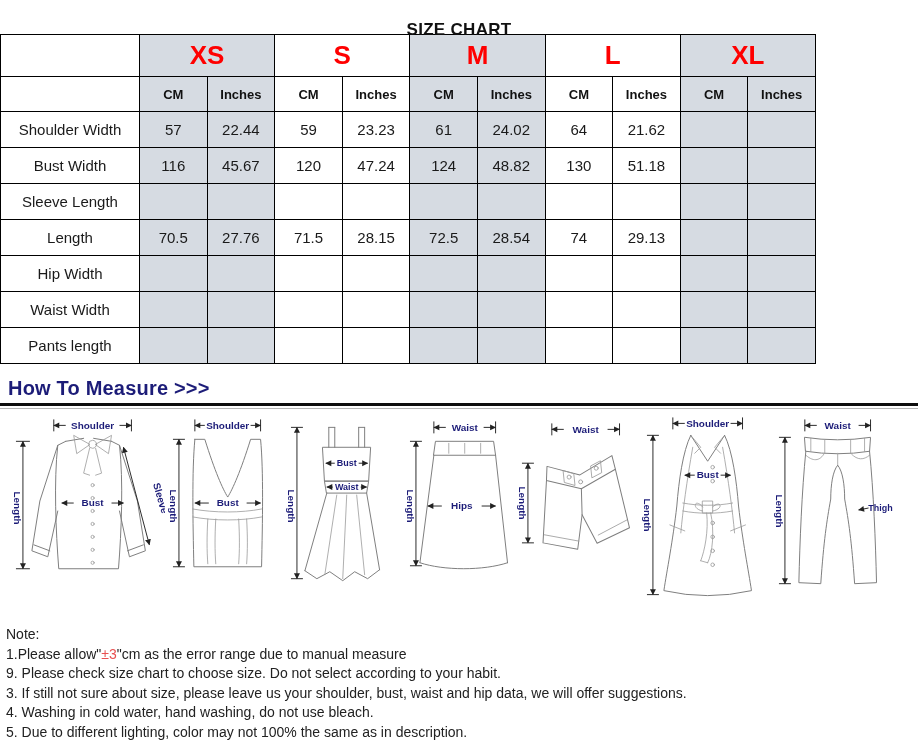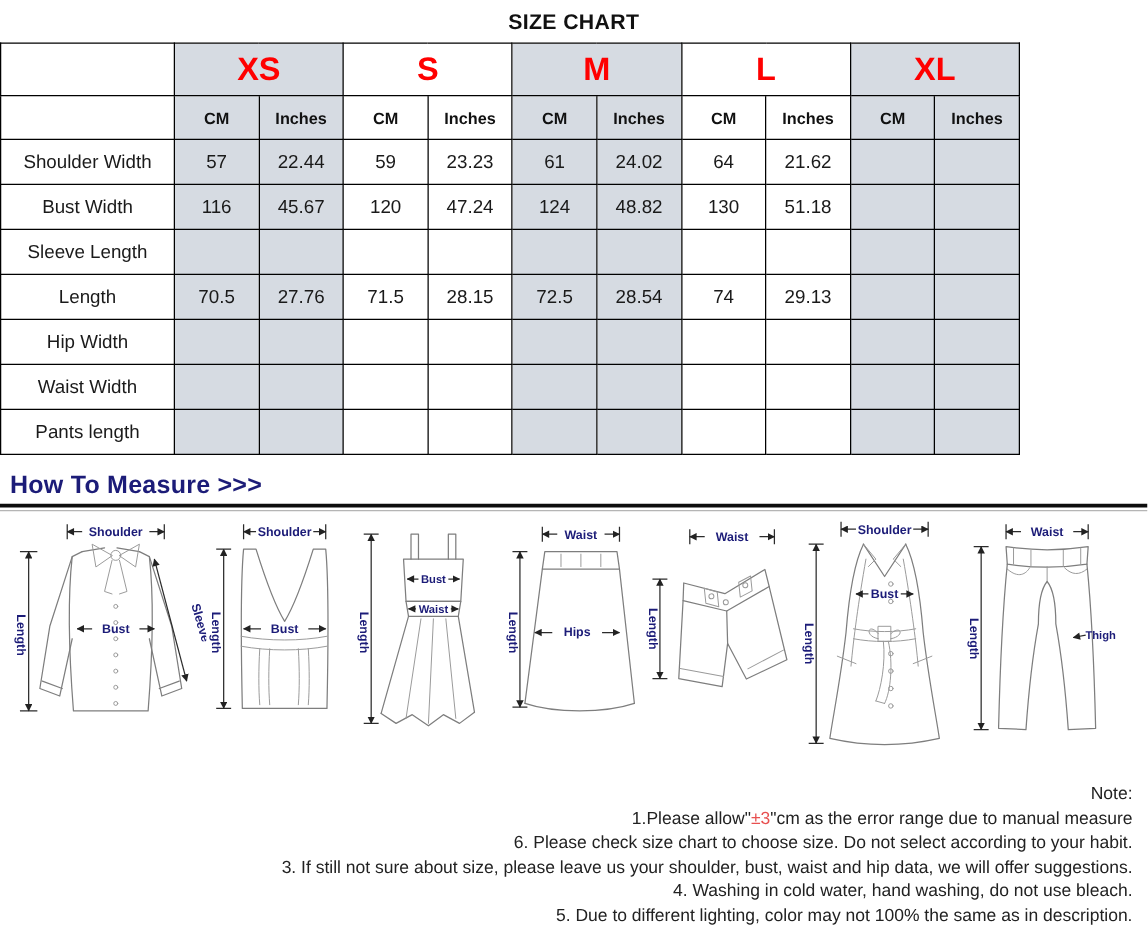--- a/index.html
+++ b/index.html
@@ -11,21 +11,21 @@
   }
   *{box-sizing:border-box;margin:0;padding:0;}
   html,body{background:#ffffff;}
   body{
     width:918px;height:751px;overflow:hidden;
     font-family:"Liberation Sans","DejaVu Sans",sans-serif;
     color:#1a1a1a;
   }
   .page-title{
     text-align:center;font-size:17px;font-weight:bold;letter-spacing:.3px;
-    padding-top:8px;height:34px;color:#111;
+    padding-top:20px;height:34px;color:#111;
   }
   table.size-table{
     width:816px;border-collapse:collapse;table-layout:fixed;
   }
   table.size-table col.lab{width:139px;}
   table.size-table td{
     border:1px solid var(--border-black,#000);
     text-align:center;vertical-align:middle;
     font-size:15px;color:#1a1a1a;overflow:hidden;white-space:nowrap;
   }
@@ -47,21 +47,21 @@
     align-items:flex-start;padding:2px 24px 0 6px;
   }
   .diag .g{fill:none;stroke:#7e7e7e;stroke-width:1;stroke-linejoin:round;stroke-linecap:round;}
   .diag .g2{fill:none;stroke:#9a9a9a;stroke-width:.8;stroke-linejoin:round;stroke-linecap:round;}
   .diag .m{stroke:#2b2b2b;stroke-width:1;fill:none;}
   .diag .lbl{
     fill:var(--measure-heading-navy,#1c1c78);font-weight:bold;font-size:10px;
     font-family:"Liberation Sans",sans-serif;text-anchor:middle;
   }
   .diag .lbl.sm{font-size:9px;}
-  .notes{padding:10px 12px 0 6px;font-size:14px;color:#222;text-align:right;}
+  .notes{padding:10px 0 0 6px;font-size:14px;color:#222;}
   .notes p{line-height:19.5px;}
   .notes .hl{color:var(--note-highlight-red,#e85050);}
 </style>
 </head>
 <body>
 
 <div class="page-title">SIZE CHART</div>
 
 <table class="size-table">
   <colgroup>
@@ -411,17 +411,17 @@
     <line class="m" x1="10" y1="173" x2="22" y2="173"></line>
     <line class="m" x1="16" y1="26" x2="16" y2="173" marker-start="url(#ps)" marker-end="url(#pe)"></line>
     <text class="lbl" x="7" y="100" transform="rotate(90 7 100)">Length</text>
   </svg>
 
 </div>
 
 <div class="notes">
   <p>Note:</p>
   <p><span>1.Please allow"</span><span class="hl">±3</span><span>"cm as the error range due to manual measure</span></p>
-  <p>6. Please check size chart to choose size. Do not select according to your habit.</p>
+  <p>9. Please check size chart to choose size. Do not select according to your habit.</p>
   <p>3. If still not sure about size, please leave us your shoulder, bust, waist and hip data, we will offer suggestions.</p>
   <p>4. Washing in cold water, hand washing, do not use bleach.</p>
   <p>5. Due to different lighting, color may not 100% the same as in description.</p>
 </div>
 
 </body></html>

